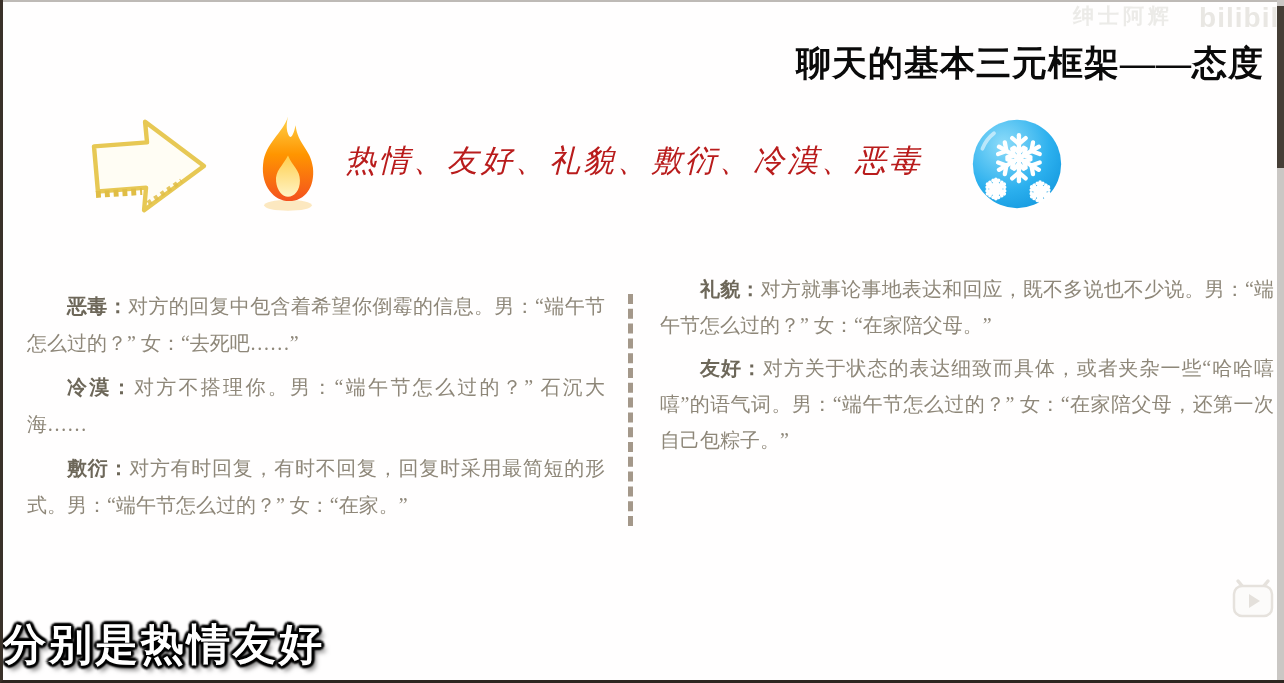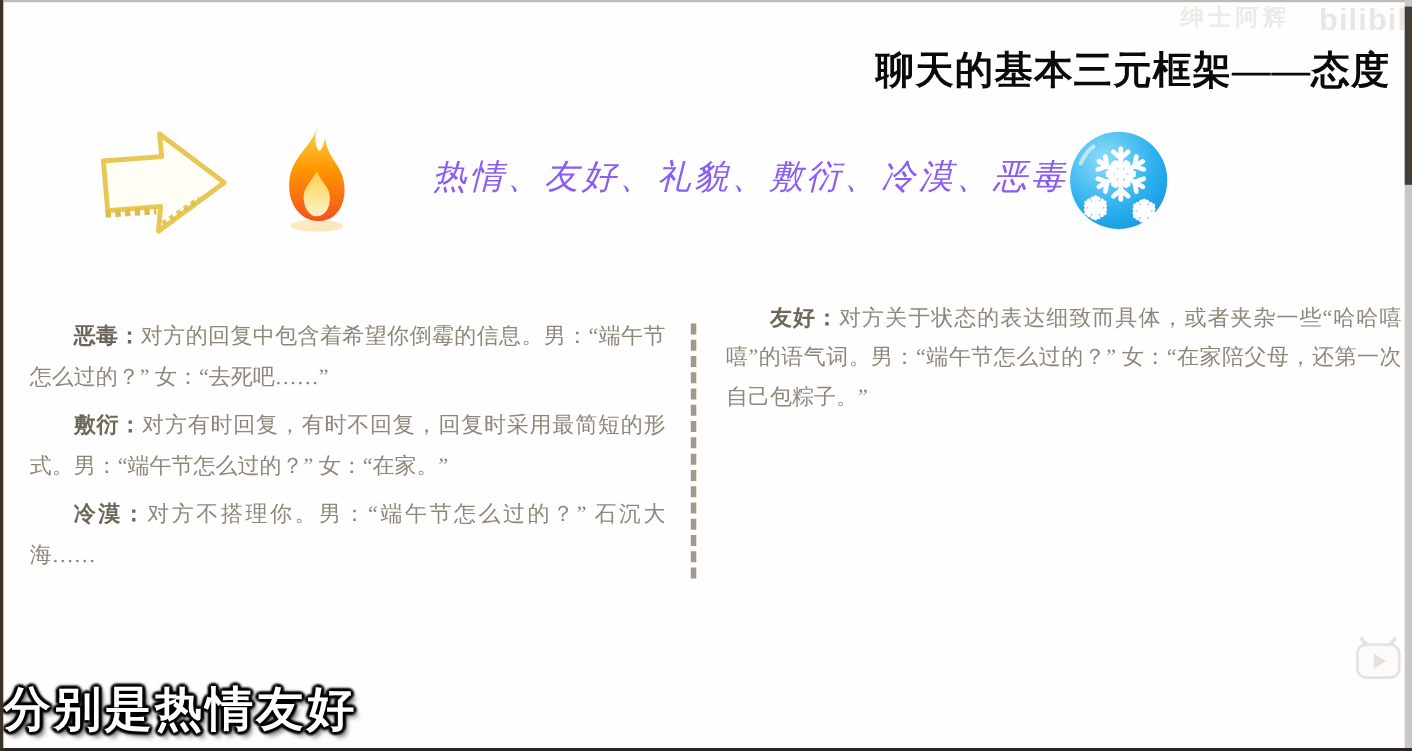--- a/index.html
+++ b/index.html
@@ -17,21 +17,21 @@
     font-family:"Liberation Sans","DejaVu Sans",sans-serif;}
   .watermark .brand{font-size:28px;font-weight:900;letter-spacing:1px;margin-right:-18px;
     font-family:"Liberation Sans","DejaVu Sans",sans-serif;color:#e9e7e3;}
   
   .title{position:absolute;top:40px;left:0;right:20px;text-align:right;
     font-size:35px;font-weight:bold;color:#0a0a0a;letter-spacing:1px;}
   
   .arrow-icon{position:absolute;left:82px;top:110px;}
   .fire-icon{position:absolute;left:246px;top:106px;}
   .attitude-list{position:absolute;left:342px;top:140px;width:620px;
-    font-size:31px;color:#8b5cf6;letter-spacing:3px;font-style:italic;margin-left:48px;}
+    font-size:31px;color:#b91c1c;letter-spacing:3px;font-style:italic;}
   .snow-icon{position:absolute;left:966px;top:116px;}
   
   .col{position:absolute;text-align:justify;color:#8e8779;}
   .col p{margin:0 0 7px 0;text-indent:2em;}
   .col .term{font-weight:bold;color:#6d6759;font-family:"Liberation Sans","DejaVu Sans",sans-serif;}
   .col-left{left:24px;top:288px;width:578px;font-size:20px;line-height:37px;}
   .col-right{left:657px;top:271px;width:614px;font-size:20px;line-height:36px;}
   .divider{position:absolute;left:625px;top:294px;height:232px;width:0;
     border-left:5px dashed #a4988a;}
   
@@ -112,27 +112,28 @@
     </defs>
     <circle cx="50" cy="50" r="46" fill="url(#ballGrad)"></circle>
     <path d="M14,34 A38,38 0 0 1 26,18" stroke="rgba(255,255,255,0.55)" stroke-width="4" fill="none" stroke-linecap="round"></path>
     <use href="#flake" transform="translate(52,44)" stroke-width="4.5"></use>
     <use href="#flake" transform="translate(28,76) scale(0.42)" stroke-width="9"></use>
     <use href="#flake" transform="translate(74,79) scale(0.42)" stroke-width="9"></use>
   </svg>
 
   <div class="col col-left">
     <p><span class="term">恶毒：</span><span>对方的回复中包含着希望你倒霉的信息。男：“端午节怎么过的？” 女：“去死吧……”</span></p>
+    <p><span class="term">冷漠：</span><span>对方不搭理你。男：“端午节怎么过的？” 石沉大海……</span></p>
     <p><span class="term">敷衍：</span><span>对方有时回复，有时不回复，回复时采用最简短的形式。男：“端午节怎么过的？” 女：“在家。”</span></p>
-    <p><span class="term">冷漠：</span><span>对方不搭理你。男：“端午节怎么过的？” 石沉大海……</span></p>
   </div>
 
   <div class="divider"></div>
 
   <div class="col col-right">
+    <p><span class="term">礼貌：</span><span>对方就事论事地表达和回应，既不多说也不少说。男：“端午节怎么过的？” 女：“在家陪父母。”</span></p>
     <p><span class="term">友好：</span><span>对方关于状态的表达细致而具体，或者夹杂一些“哈哈嘻嘻”的语气词。男：“端午节怎么过的？” 女：“在家陪父母，还第一次自己包粽子。”</span></p>
   </div>
 
   <svg class="bili-play" width="46" height="44" viewBox="0 0 46 44">
     <line x1="13" y1="9" x2="8" y2="3" stroke="#e6e2dd" stroke-width="3.5" stroke-linecap="round"></line>
     <line x1="33" y1="9" x2="38" y2="3" stroke="#e6e2dd" stroke-width="3.5" stroke-linecap="round"></line>
     <rect x="4" y="8" width="38" height="30" rx="8" fill="#fcfbfa" stroke="#e6e2dd" stroke-width="2.5"></rect>
     <path d="M19,16 L30,23 L19,30 Z" fill="#e4e0db"></path>
   </svg>
 

